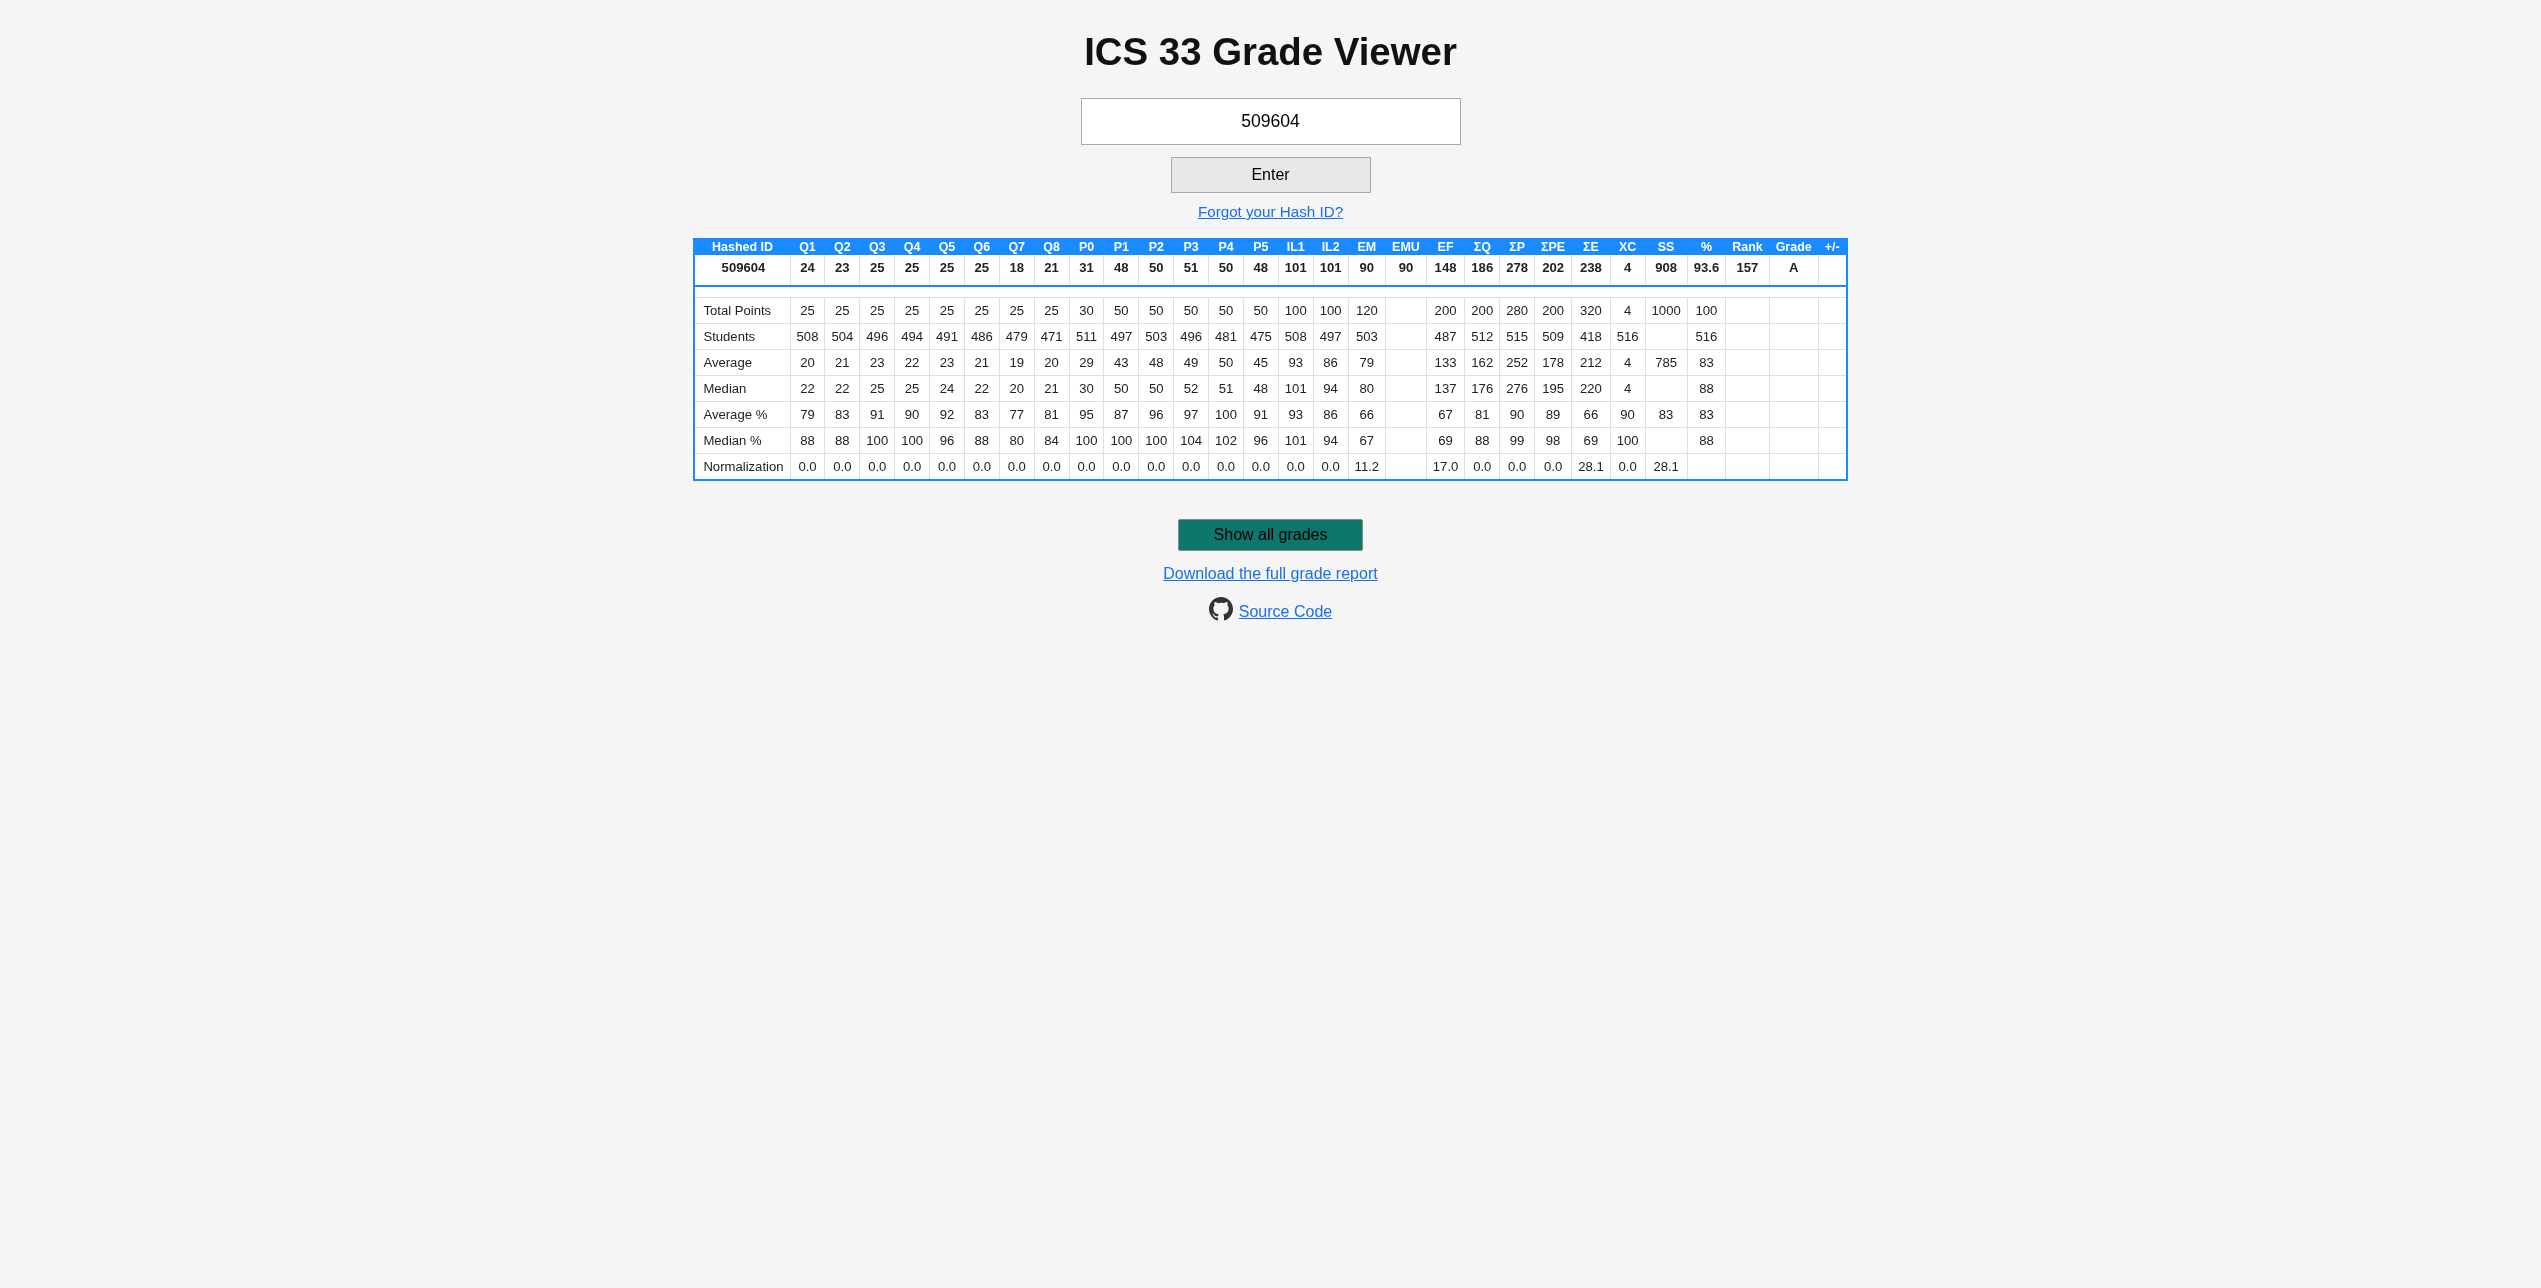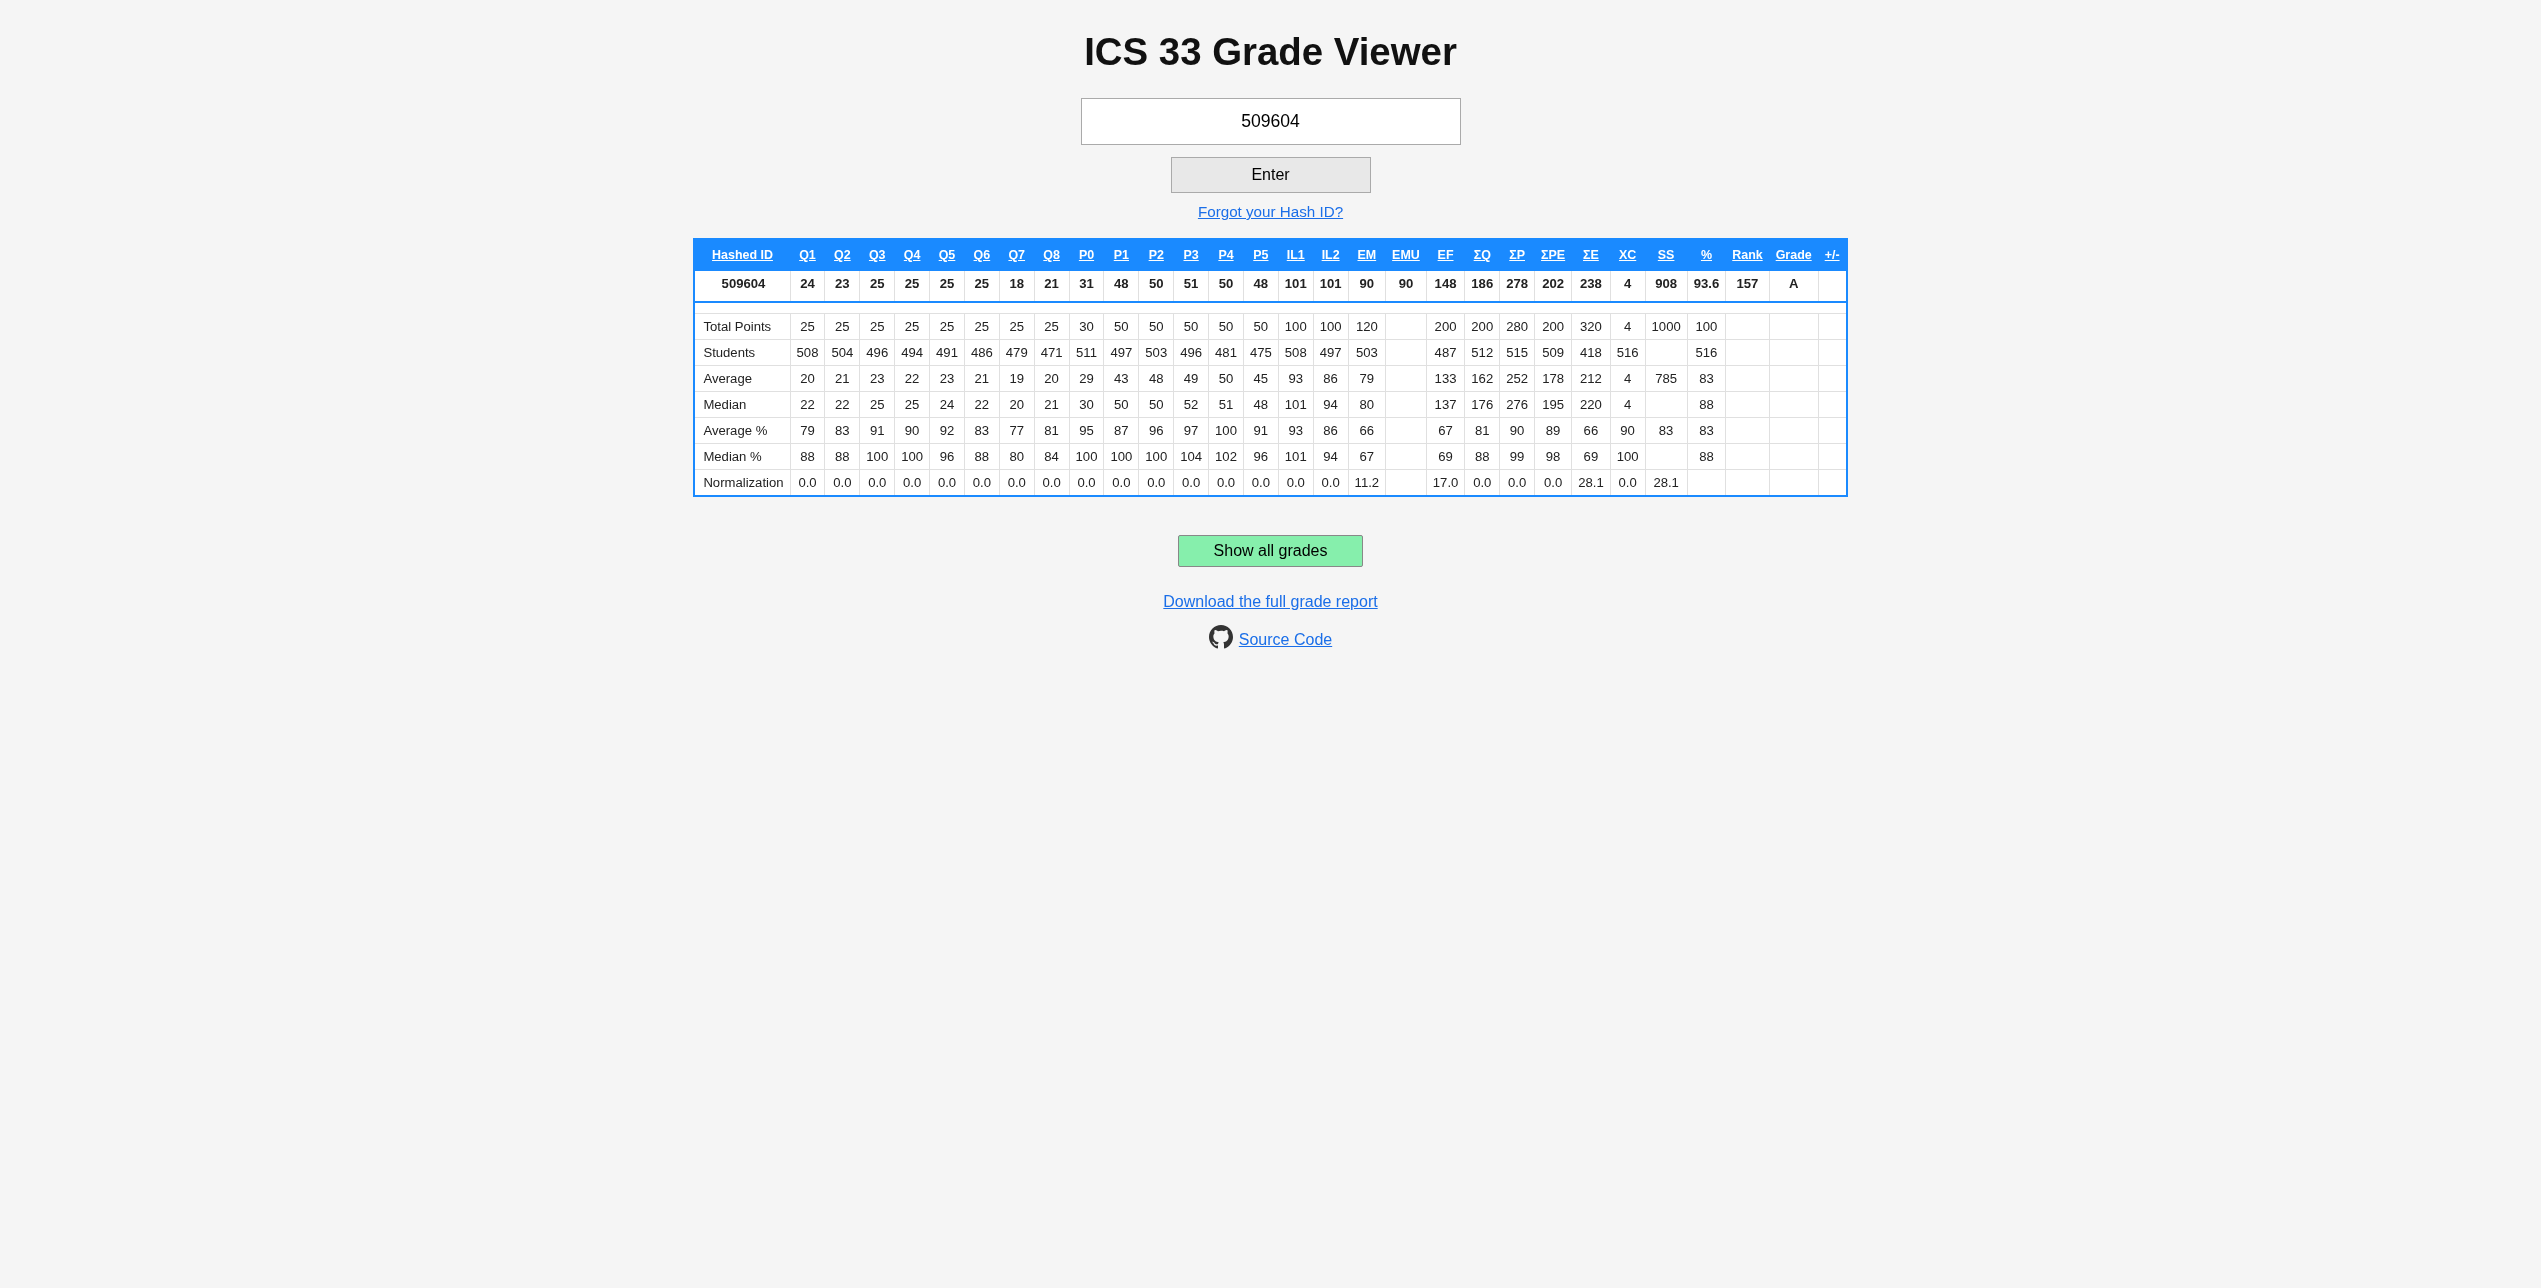--- a/index.html
+++ b/index.html
@@ -58,26 +58,25 @@
       margin: 0 auto;
       font-size: 0.82em;
       background: #fff;
       border: 2px solid #1a8aff;
     }
     thead tr {
       background: #1a8aff;
       color: #fff;
     }
     thead th {
-      padding: 8px 6px;
+      padding: 0 6px;
       border: 1px solid #1a8aff;
       white-space: nowrap;
       font-weight: bold;
       font-size: 0.95em;
-      text-decoration: underline;
     }
     tbody tr {
       border-bottom: 1px solid #ddd;
     }
     tbody tr:first-child {
       font-weight: bold;
     }
     tbody tr:first-child td {
       border-bottom: 2px solid #1a8aff;
       padding-bottom: 10px;
@@ -93,24 +92,24 @@
       padding-left: 8px;
     }
     tbody tr:first-child td:first-child {
       text-align: center;
     }
     .stats-row td {
       font-weight: normal;
     }
     .show-all-btn {
       display: inline-block;
-      margin: 10px auto 18px auto;
+      margin: 10px auto 6px auto;
       padding: 6px 35px;
       font-size: 1em;
-      background: #86efac;
+      background: #0f766e;
       border: 1px solid #888;
       cursor: pointer;
       border-radius: 2px;
     }
     .ics-link, .download-link {
       display: block;
       margin: 8px auto;
       color: #1a6ee8;
       text-decoration: underline;
       cursor: pointer;

